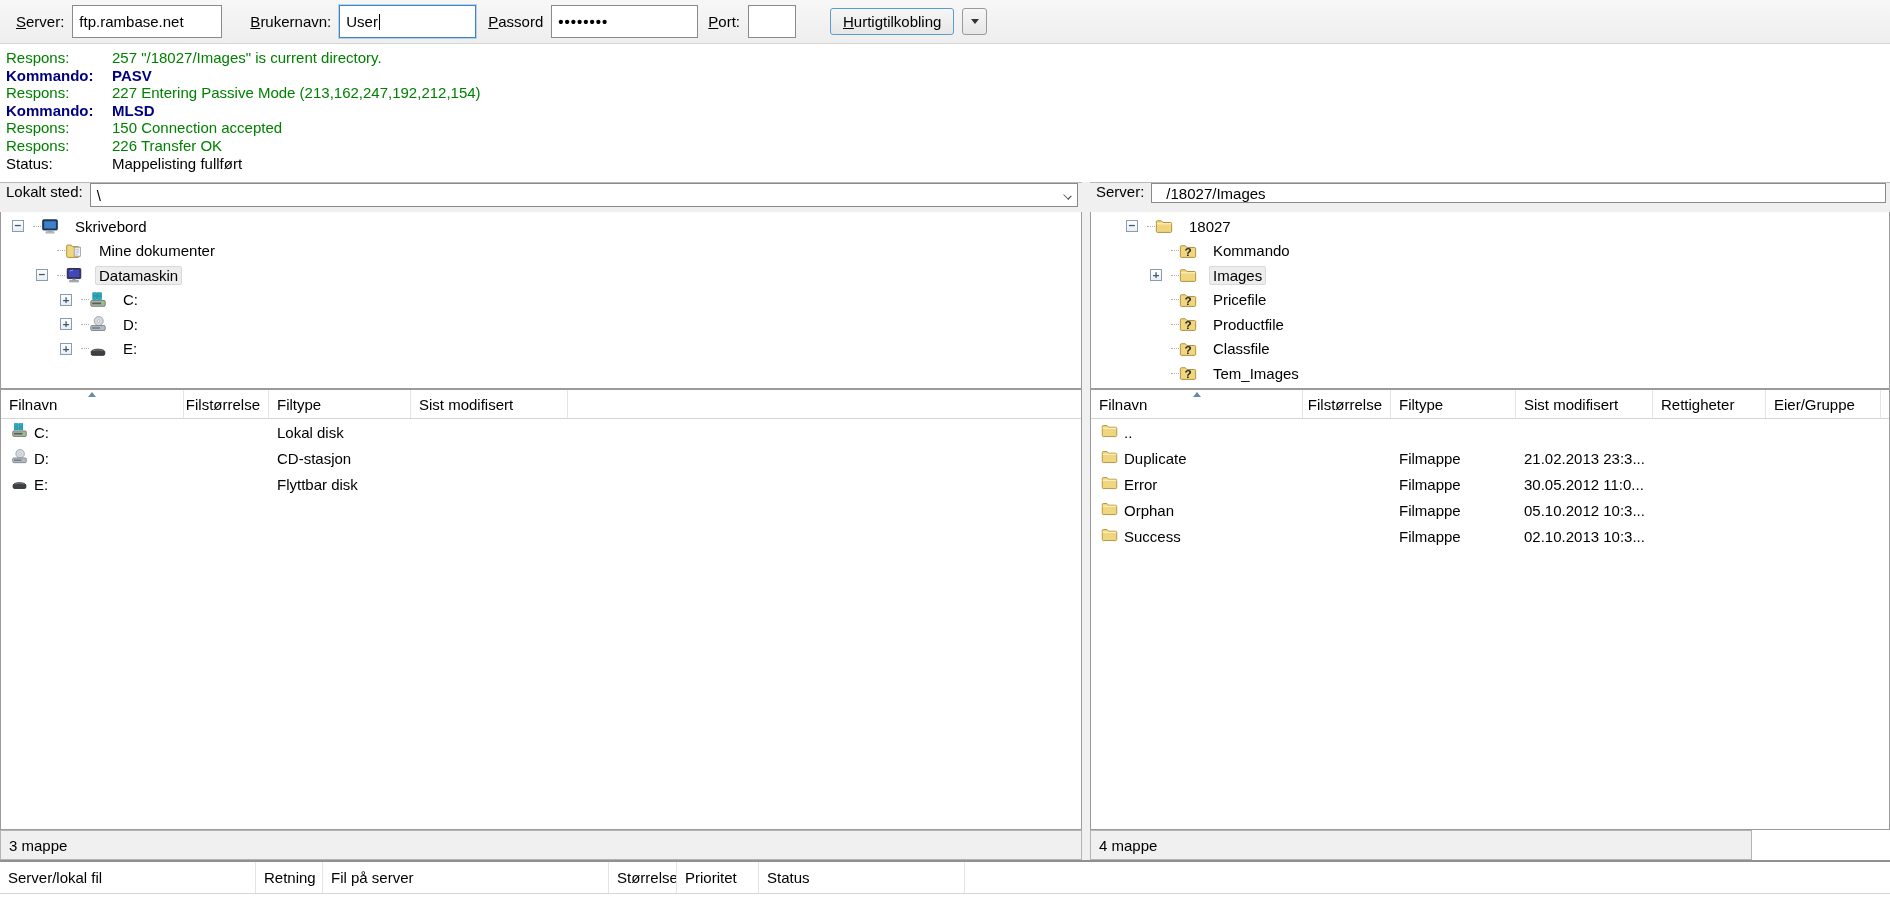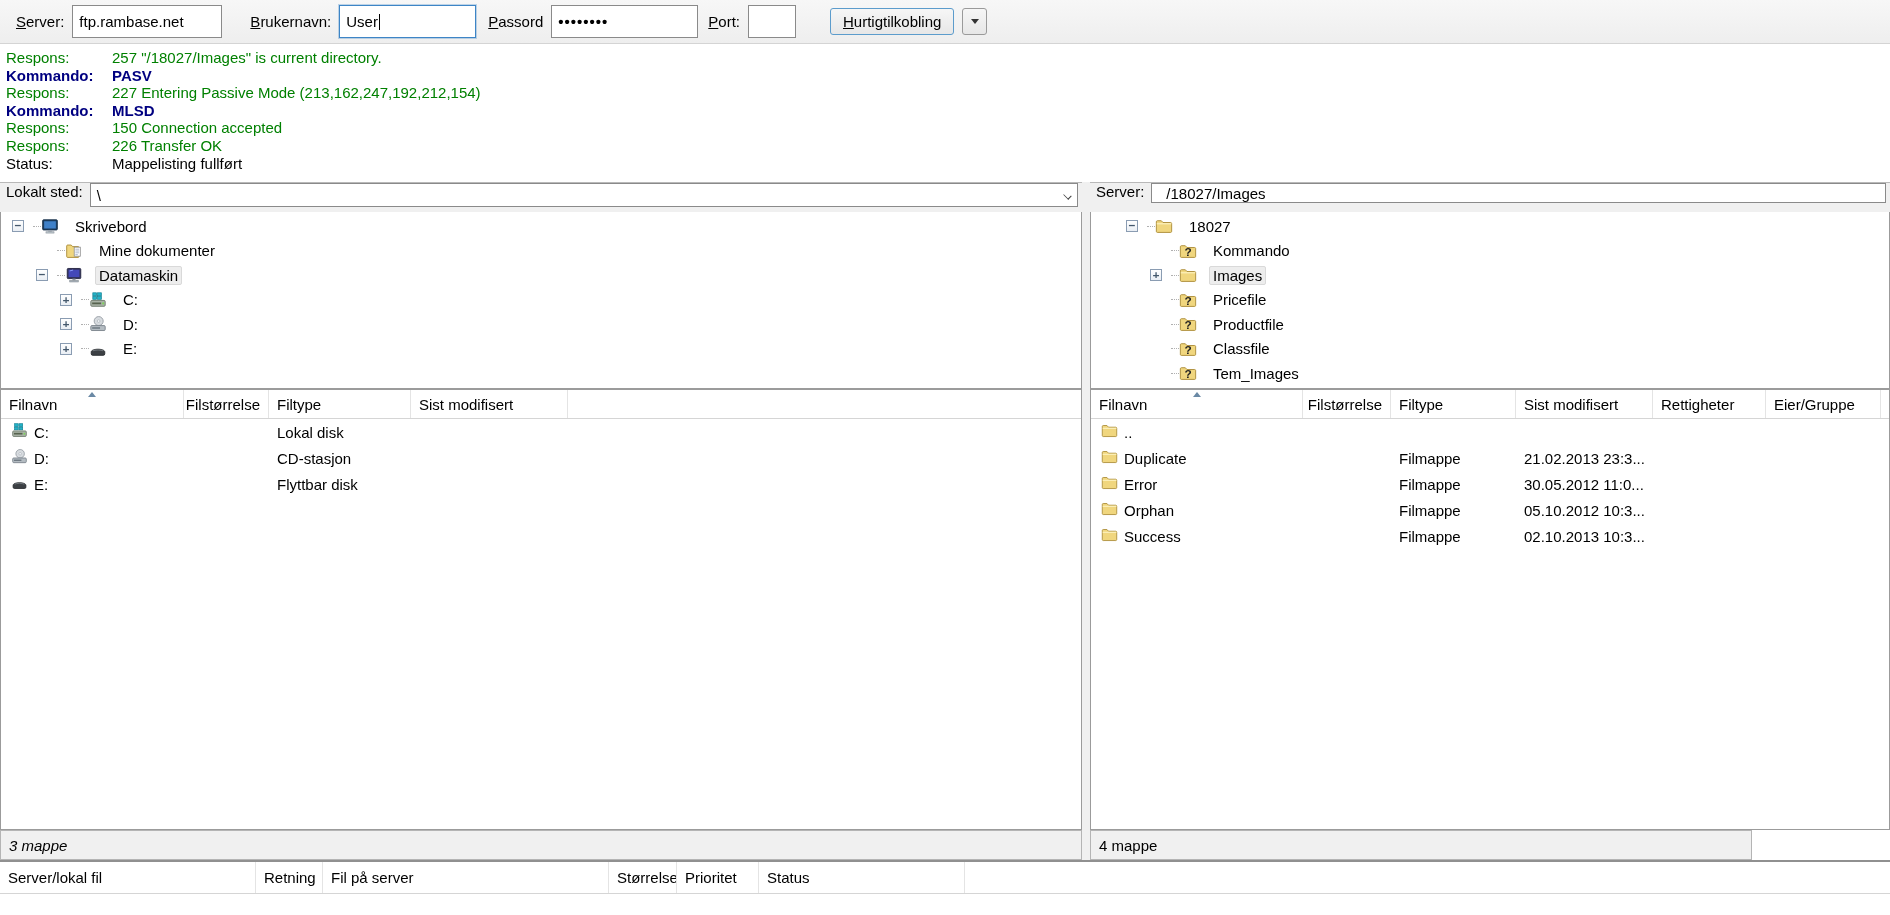--- a/index.html
+++ b/index.html
@@ -87,21 +87,21 @@
   .cell.namecell { padding-left:10px; }
   .cell.namecell svg { width:17px; height:17px; margin-right:6px; flex:0 0 17px; }
   .cols-local  { grid-template-columns:183px 85px 142px 157px 1fr; }
   .cols-remote { grid-template-columns:212px 88px 125px 137px 113px 115px 1fr; }
   .cols-queue  { grid-template-columns:256px 67px 286px 68px 82px 206px 1fr; }
 
   
   .vsplit { position:absolute; left:1082px; top:182px; width:8px; height:678px; background:#f0f0f0; }
   .statusbar { position:absolute; top:830px; height:30px; background:#f0f0f0;
     border:1px solid #b4b4b4; display:flex; align-items:center; padding-left:8px; }
-  .statusbar.left  { left:0; width:1082px;font-style:italic; }
+  .statusbar.left  { left:0; width:1082px; }
   .statusbar.right { left:1090px; width:662px; }
   .queue { position:absolute; top:860px; left:0; width:1890px; height:55px; background:#fff;
     border-top:2px solid #909090; }
   .queue .lheader { height:32px; }
 </style>
 </head>
 <body>
 
 <div id="app">
 

